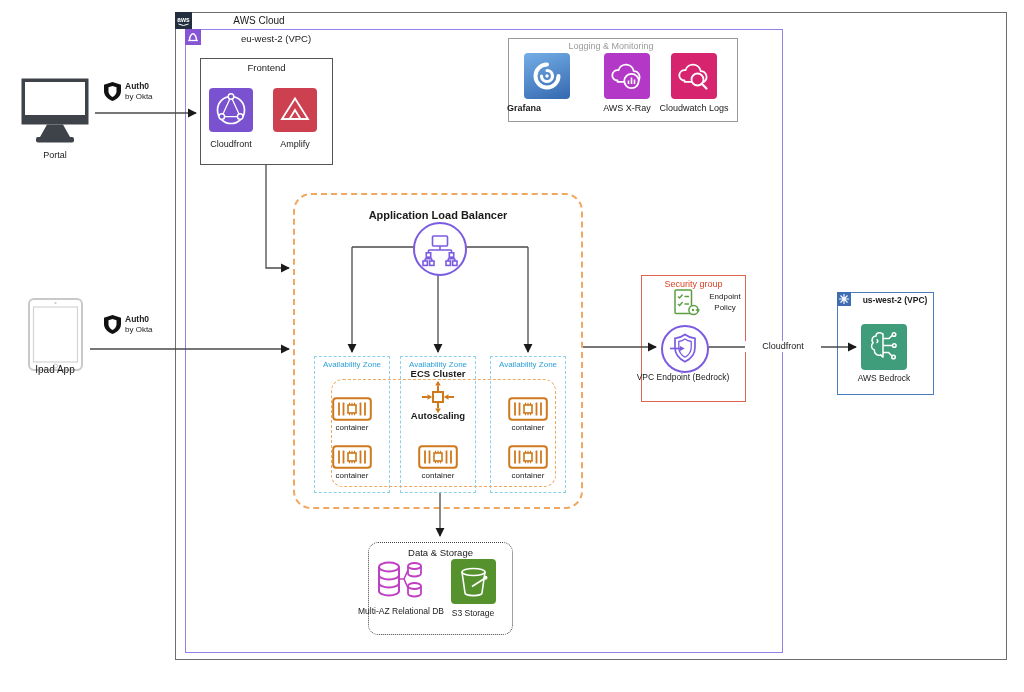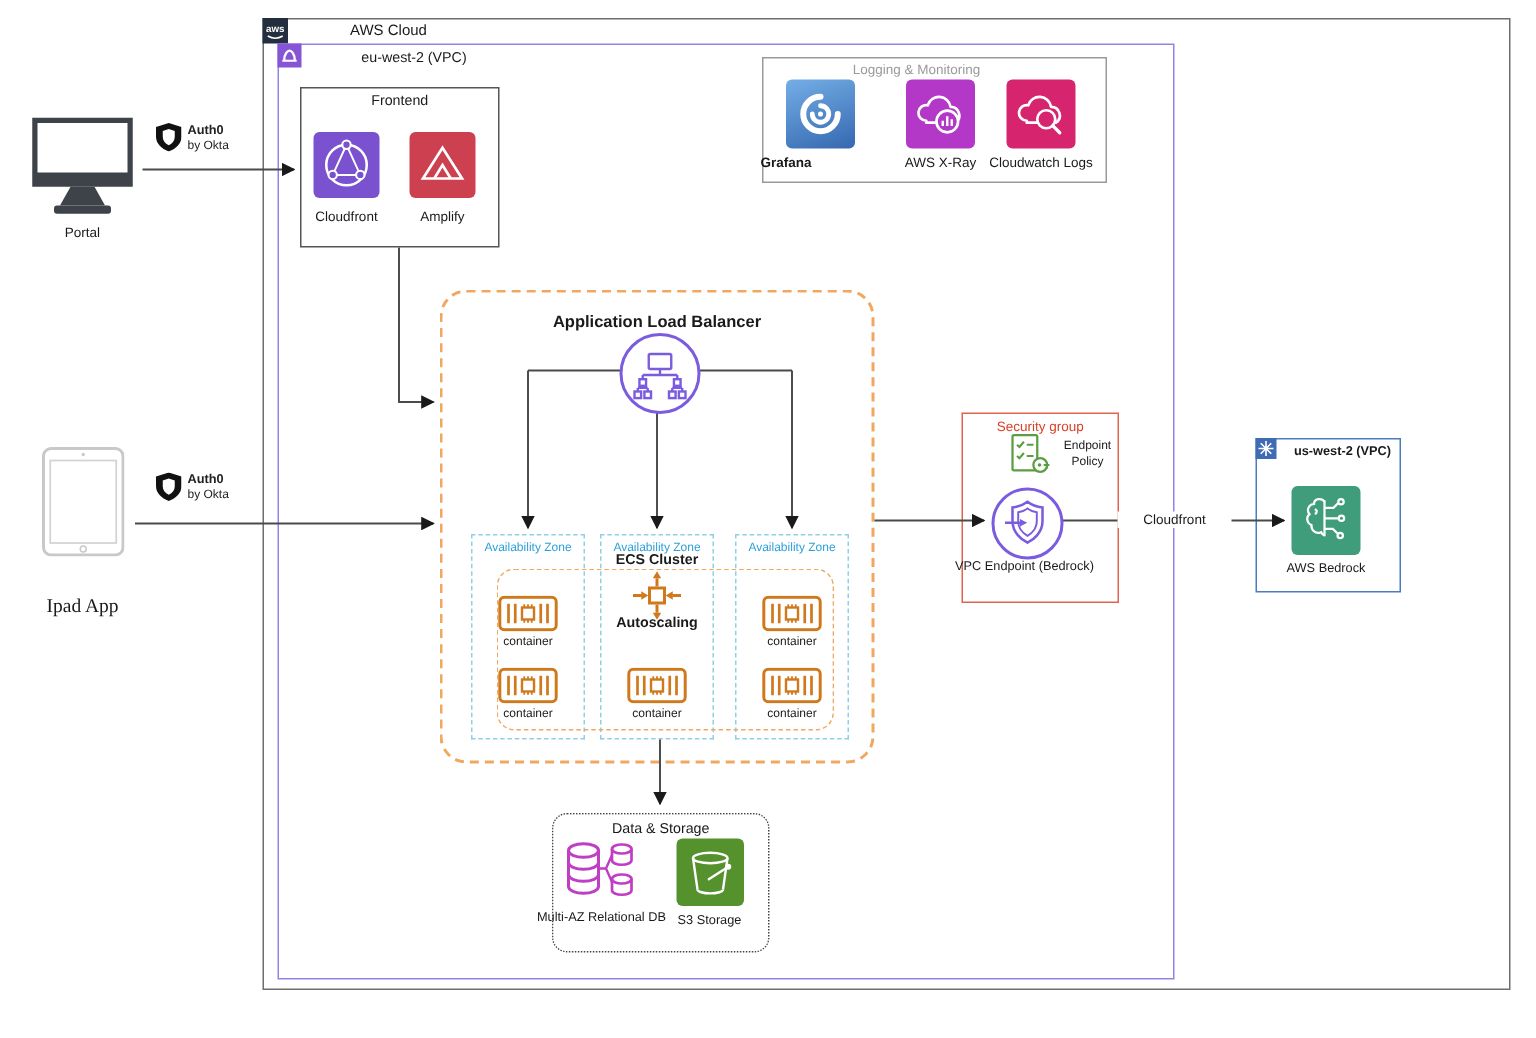--- a/index.html
+++ b/index.html
@@ -288,21 +288,21 @@
   </div>
 
   <div class="abs" style="left:28px;top:298px;">
     <svg viewBox="0 0 55 73" width="55" height="73">
       <rect x="1" y="1" width="53" height="71" rx="5" fill="#fff" stroke="#c9c9c9" stroke-width="2"></rect>
       <rect x="5.5" y="9" width="44" height="55" fill="none" stroke="#d4d4d4" stroke-width="1.2"></rect>
       <circle cx="27.5" cy="68" r="2" fill="none" stroke="#c9c9c9" stroke-width="1"></circle>
       <circle cx="27.5" cy="5" r="1.1" fill="#c9c9c9"></circle>
     </svg>
   </div>
-  <div class="lbl" style="left:15px;top:396px;width:80px;font-size:13px;font-family:Liberation Serif, serif;">Ipad App</div>
+  <div class="lbl" style="left:15px;top:364px;width:80px;font-size:10px;">Ipad App</div>
 
   <div class="abs" style="left:104px;top:315px;display:flex;align-items:flex-start;">
     <svg viewBox="0 0 17 19" width="17" height="19">
       <path d="M8.5,0 L17,2.7 V9 C17,13.8 13.5,17 8.5,19 C3.5,17 0,13.8 0,9 V2.7 Z" fill="#111"></path>
       <path d="M8.5,4 L12.5,5.3 V9.2 C12.5,11.8 11,13.7 8.5,14.9 C6,13.7 4.5,11.8 4.5,9.2 V5.3 Z" fill="#fff"></path>
     </svg>
     <div style="margin-left:4px;line-height:1.15;">
       <div style="font-size:8.5px;font-weight:bold;color:#222;">Auth0</div>
       <div style="font-size:8px;color:#222;">by Okta</div>
     </div>

